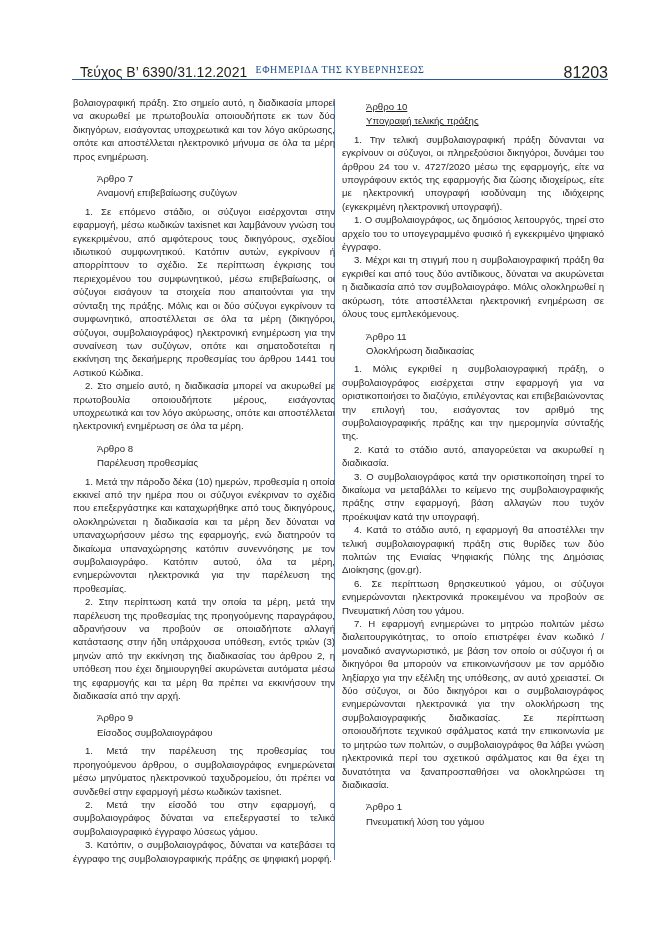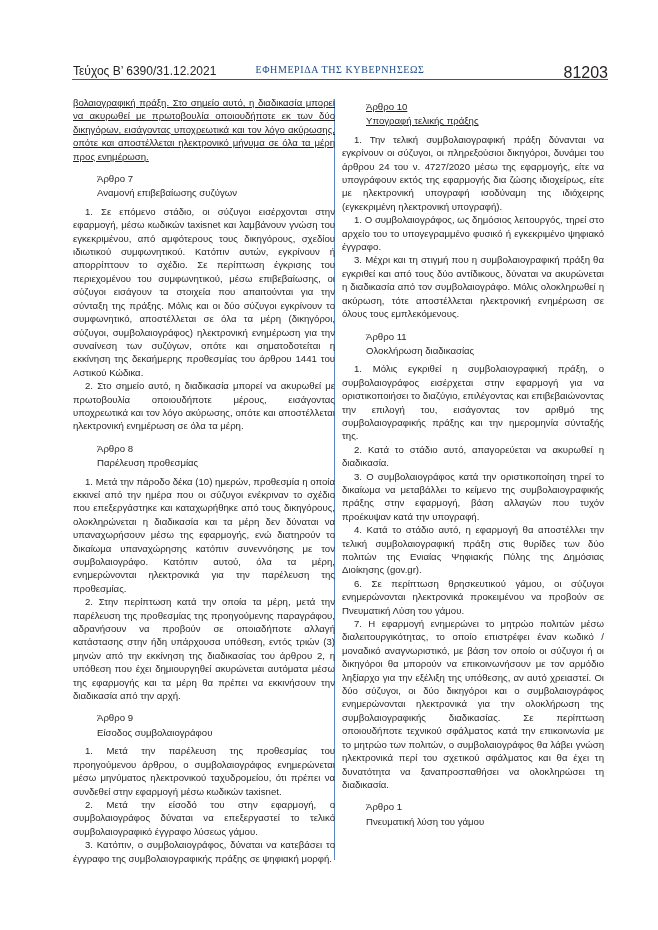--- a/index.html
+++ b/index.html
@@ -1,32 +1,32 @@
 <!DOCTYPE html>
 <html><head>
 <meta charset="utf-8">
 <style>
   html, body { margin: 0; padding: 0; background: #ffffff; }
   body { width: 658px; height: 930px; position: relative; overflow: hidden;
          font-family: "Liberation Sans", sans-serif; color: #231f20; }
   .page-header { position: absolute; left: 72px; top: 63px; width: 536px; height: 16px;
                  border-bottom: 1px solid #2a5a9a; }
-  .hdr-left { position: absolute; left: 1px; top: 1px; font-size: 12px; color: #231f20; }
+  .hdr-left { position: absolute; left: 8px; top: 1px; font-size: 14px; color: #231f20; }
   .hdr-center { position: absolute; left: 0; right: 0; top: 1px; text-align: center;
                 font-family: "Liberation Serif", serif; font-size: 10px; color: #1f4e8c;
                 letter-spacing: 0.6px; }
   .hdr-right { position: absolute; right: 0; top: 1px; font-size: 16px; color: #231f20; }
   .col { position: absolute; top: 96px; width: 262px; font-size: 9.6px; line-height: 13.4px;
          text-align: justify; }
   .col-left { left: 73px; }
   .col-right { left: 342px; }
   .divider { position: absolute; left: 334px; top: 100px; width: 1px; height: 760px;
              background: #5d87c2; }
   .p { margin: 0; text-indent: 12px; }
-  .p.noindent { text-indent: 0; text-decoration: underline; }
+  .p.noindent { text-indent: 0; }
   .art { margin: 9px 0 4px 0; padding-left: 24px; text-align: left; }
   .art div { line-height: 14.4px; }
   .art:first-child { margin-top: 4px; text-decoration: underline; }
 </style>
 </head>
 <body>
 
 <div class="page-header">
   <span class="hdr-left">Τεύχος Β’ 6390/31.12.2021</span>
   <span class="hdr-center">ΕΦΗΜΕΡΙΔΑ ΤΗΣ ΚΥΒΕΡΝΗΣΕΩΣ</span>

